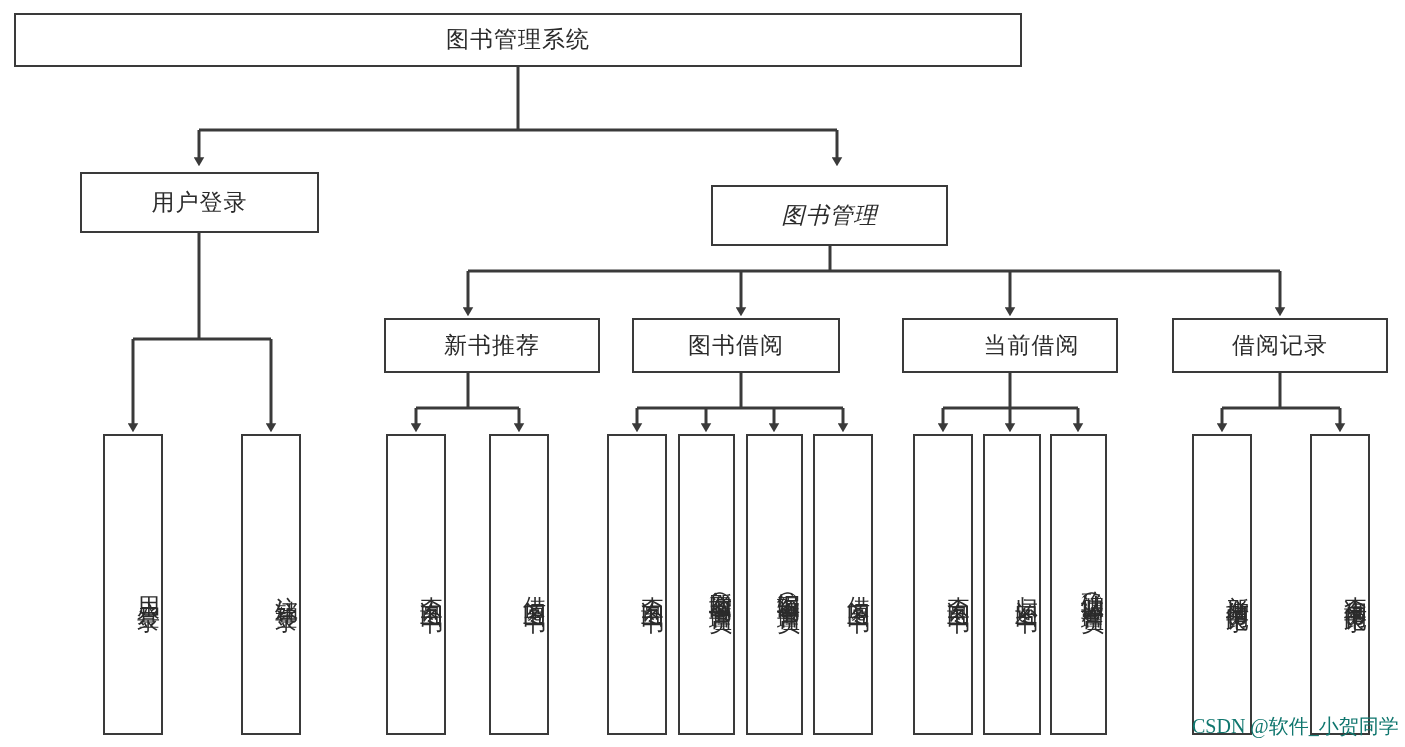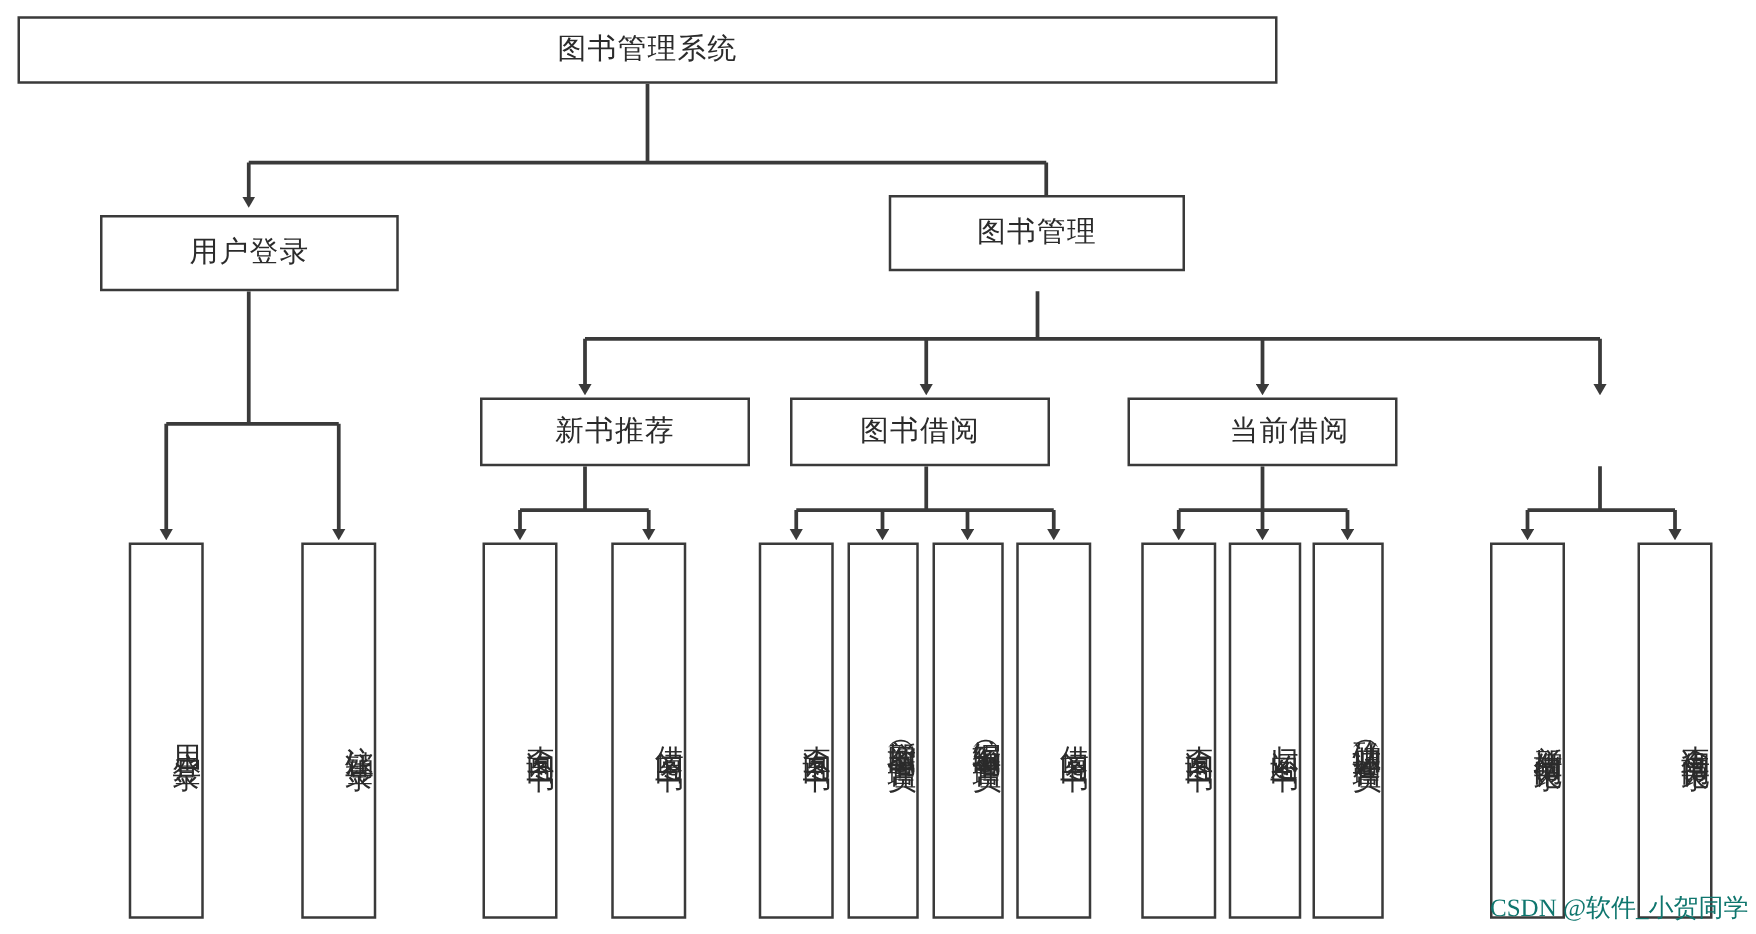--- a/index.html
+++ b/index.html
@@ -129,36 +129,39 @@
   </svg>
 
   <div class="node horiz root" style="left:14px; top:13px; width:1008px; height:54px;">
     <span>图书管理系统</span>
   </div>
 
   <div class="node horiz" style="left:80px; top:172px; width:239px; height:61px;">
     <span>用户登录</span>
   </div>
 
-  <div class="node horiz" style="left:711px; top:156px; width:237px; height:61px;">
+  <div class="node horiz" style="left:711px; top:185px; width:237px; height:61px;font-style:italic;">
     <span>图书管理</span>
   </div>
 
   <div class="node horiz" style="left:361px; top:318px; width:216px; height:55px;margin-left:23px;">
     <span>新书推荐</span>
   </div>
 
   <div class="node horiz" style="left:632px; top:318px; width:208px; height:55px;">
     <span>图书借阅</span>
   </div>
 
   <div class="node horiz" style="left:902px; top:318px; width:216px; height:55px;padding-left:43px;">
     <span>当前借阅</span>
   </div>
 
+  <div class="node horiz" style="left:1172px; top:318px; width:216px; height:55px;">
+    <span>借阅记录</span>
+  </div>
 
   <div class="node vert" style="left:103px; top:434px; width:60px; height:301px;">
     <span class="label-v">用户登录</span>
   </div>
 
   <div class="node vert" style="left:241px; top:434px; width:60px; height:301px;">
     <span class="label-v">注销登录</span>
   </div>
 
   <div class="node vert" style="left:386px; top:434px; width:60px; height:301px;">

